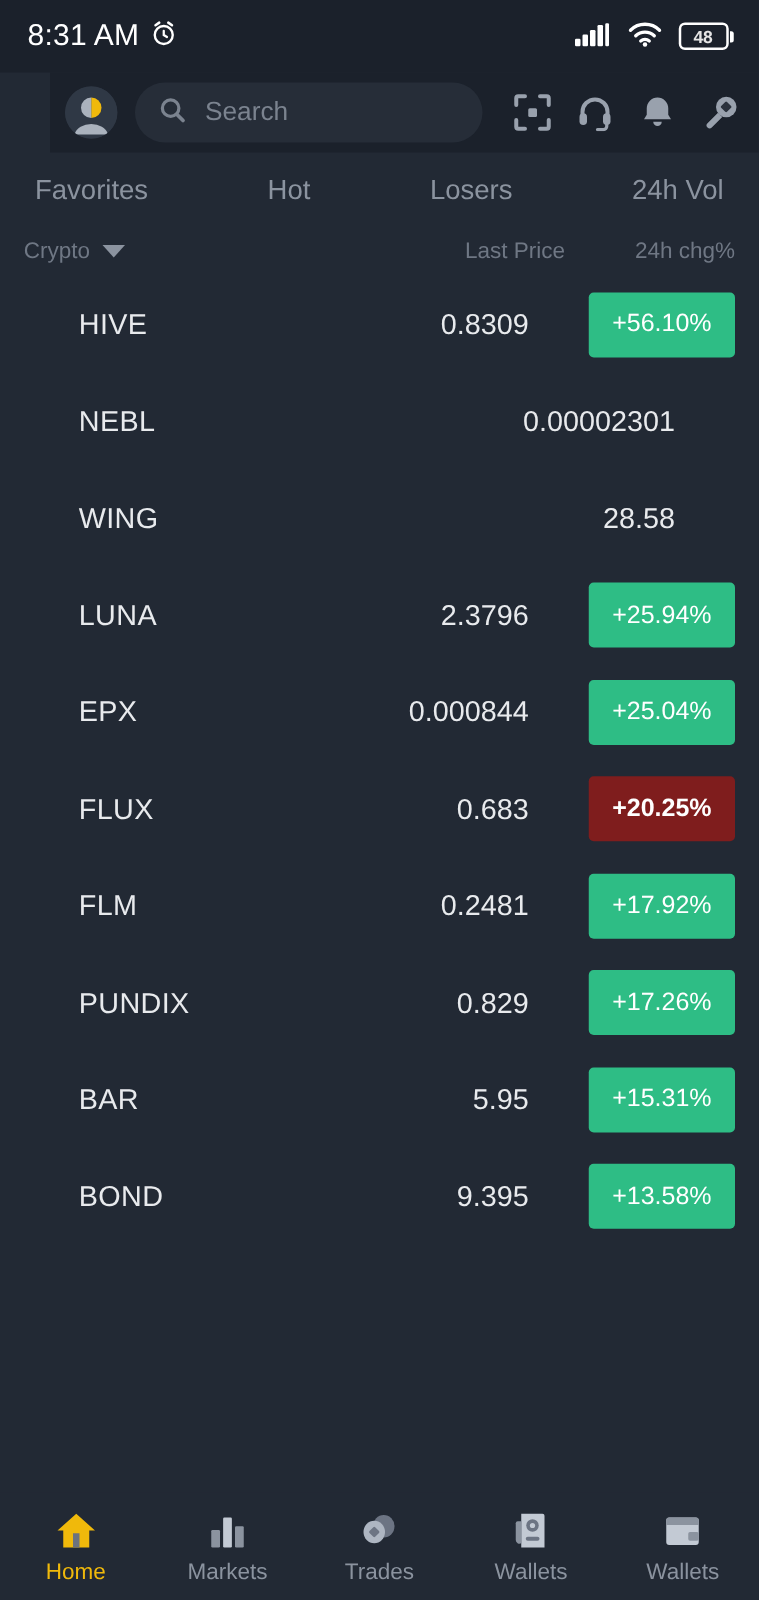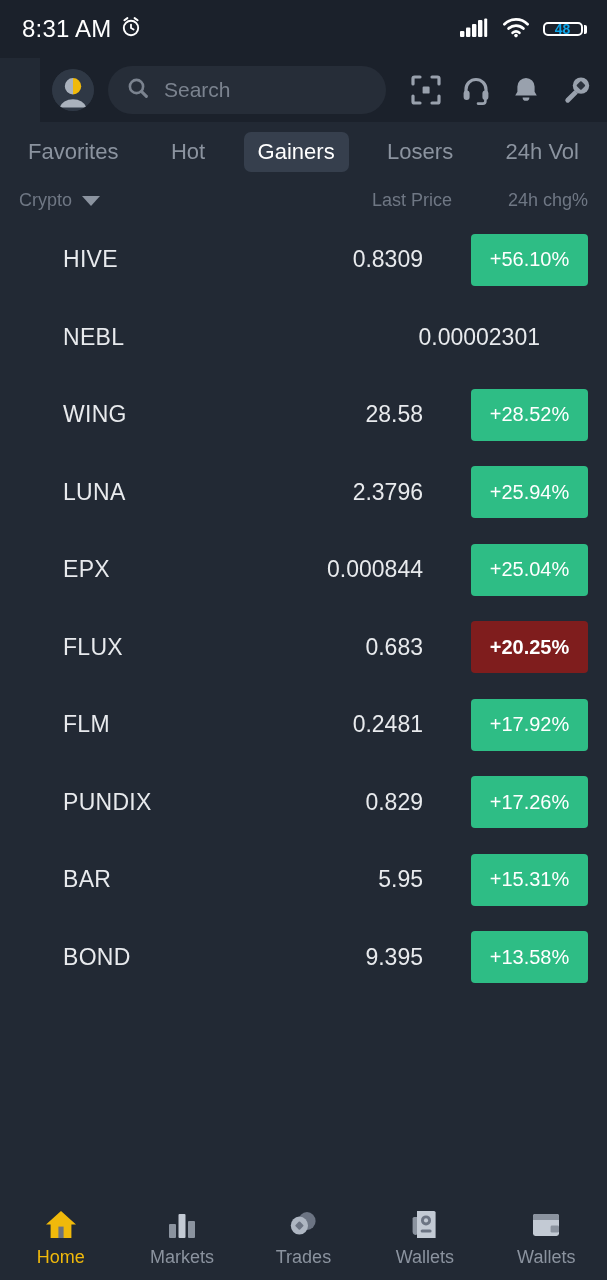--- a/index.html
+++ b/index.html
@@ -17,23 +17,23 @@
     display:flex; align-items:center; justify-content:space-between;
     padding:0 20px 0 22px;
   }
   .sb-left { display:flex; align-items:center; gap:8px; }
   .sb-time { color:#ffffff; font-size:24px; letter-spacing:.2px; }
   .sb-right { display:flex; align-items:center; gap:12px; }
   .battery {
     display:flex; align-items:center;
   }
   .batt-body {
-    width:40px; height:14px; border:2.5px solid #ffffff; border-radius:5px;
+    width:40px; height:22px; border:2.5px solid #ffffff; border-radius:5px;
     display:flex; align-items:center; justify-content:center;
-    color:#0ea5e9; font-size:14px; font-weight:bold;
+    color:#e5e5e5; font-size:14px; font-weight:bold;
   }
   .batt-tip { width:3px; height:9px; background:#ffffff; border-radius:0 2px 2px 0; margin-left:1.5px; }
 
   
   .header {
     height:64px; background:#1b212b; flex:0 0 auto;
     display:flex; align-items:center; padding:0 14px 0 12px; gap:0;margin-left:40px;
   }
   .avatar {
     width:42px; height:42px; border-radius:50%;
@@ -193,21 +193,20 @@
           <rect x="16.6" y="7.2" width="6.6" height="6.6" rx="1" fill="#2b323d" transform="rotate(45 19.9 10.5)"></rect>
           <path d="M13.4 15.2 L5 23.6 a2.4 2.4 0 0 0 0 3.4 a2.4 2.4 0 0 0 3.4 0 L16.8 18.6 z" fill="#99a1ad"></path>
         </svg>
       </span>
     </div>
   </div>
 
   <div class="tabs">
     <div class="tab">Favorites</div>
     <div class="tab">Hot</div>
-    <div class="tab active">Gainers</div>
     <div class="tab">Losers</div>
     <div class="tab">24h Vol</div>
   </div>
 
   <div class="colhead">
     <div class="ch-left">
       <span>Crypto</span>
       <span class="ch-caret"></span>
     </div>
     <div class="ch-price">Last Price</div>
@@ -223,21 +222,20 @@
     </div>
 
     <div class="row">
       <span class="sym">NEBL</span>
       <span class="price">0.00002301</span>
     </div>
 
     <div class="row">
       <span class="sym">WING</span>
       <span class="price">28.58</span>
-      <span class="chg" style="background: rgb(46, 189, 133);">+28.52%</span>
     </div>
 
     <div class="row">
       <span class="sym">LUNA</span>
       <span class="price">2.3796</span>
       <span class="chg" style="background: rgb(46, 189, 133);">+25.94%</span>
     </div>
 
     <div class="row">
       <span class="sym">EPX</span>

